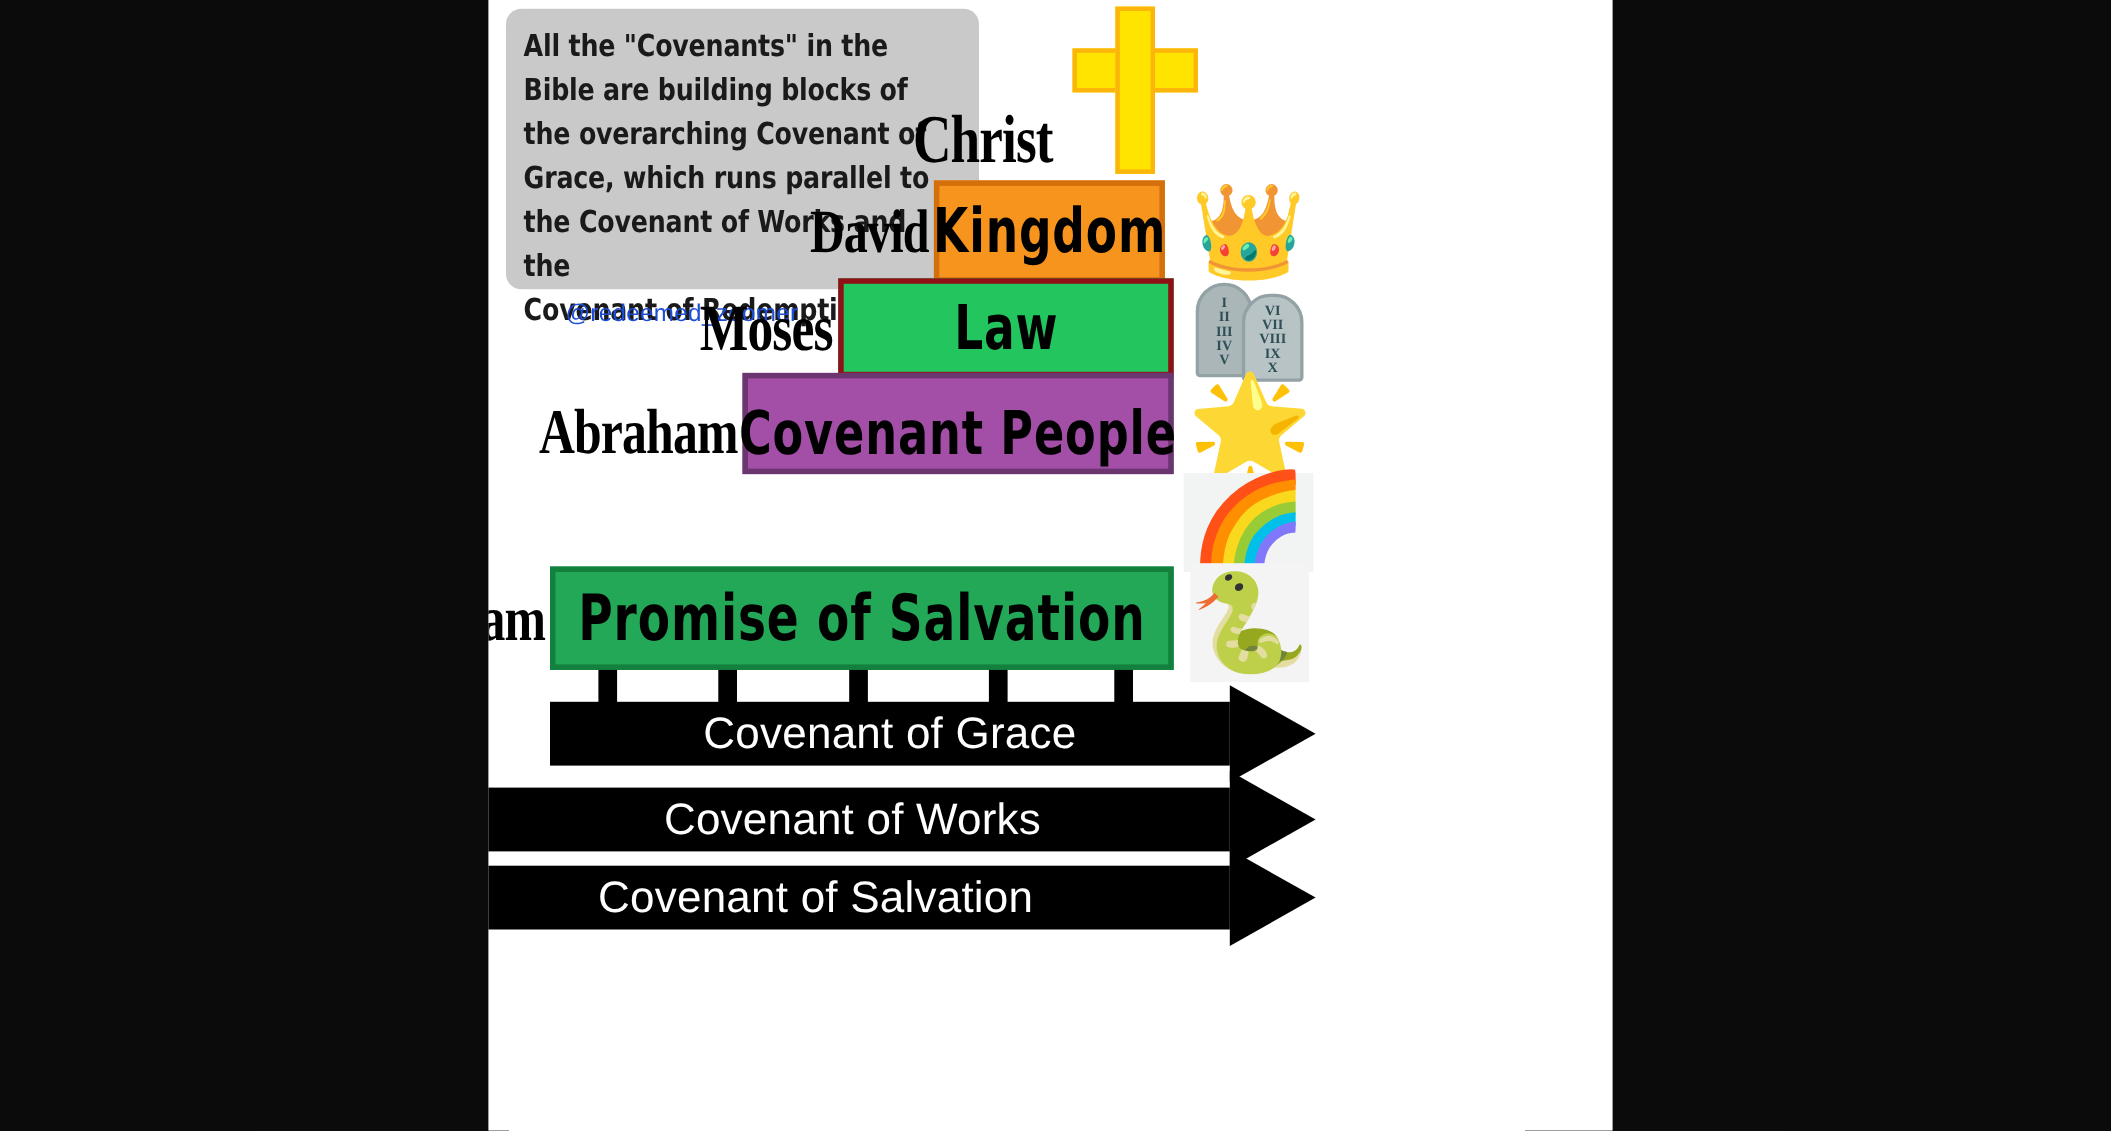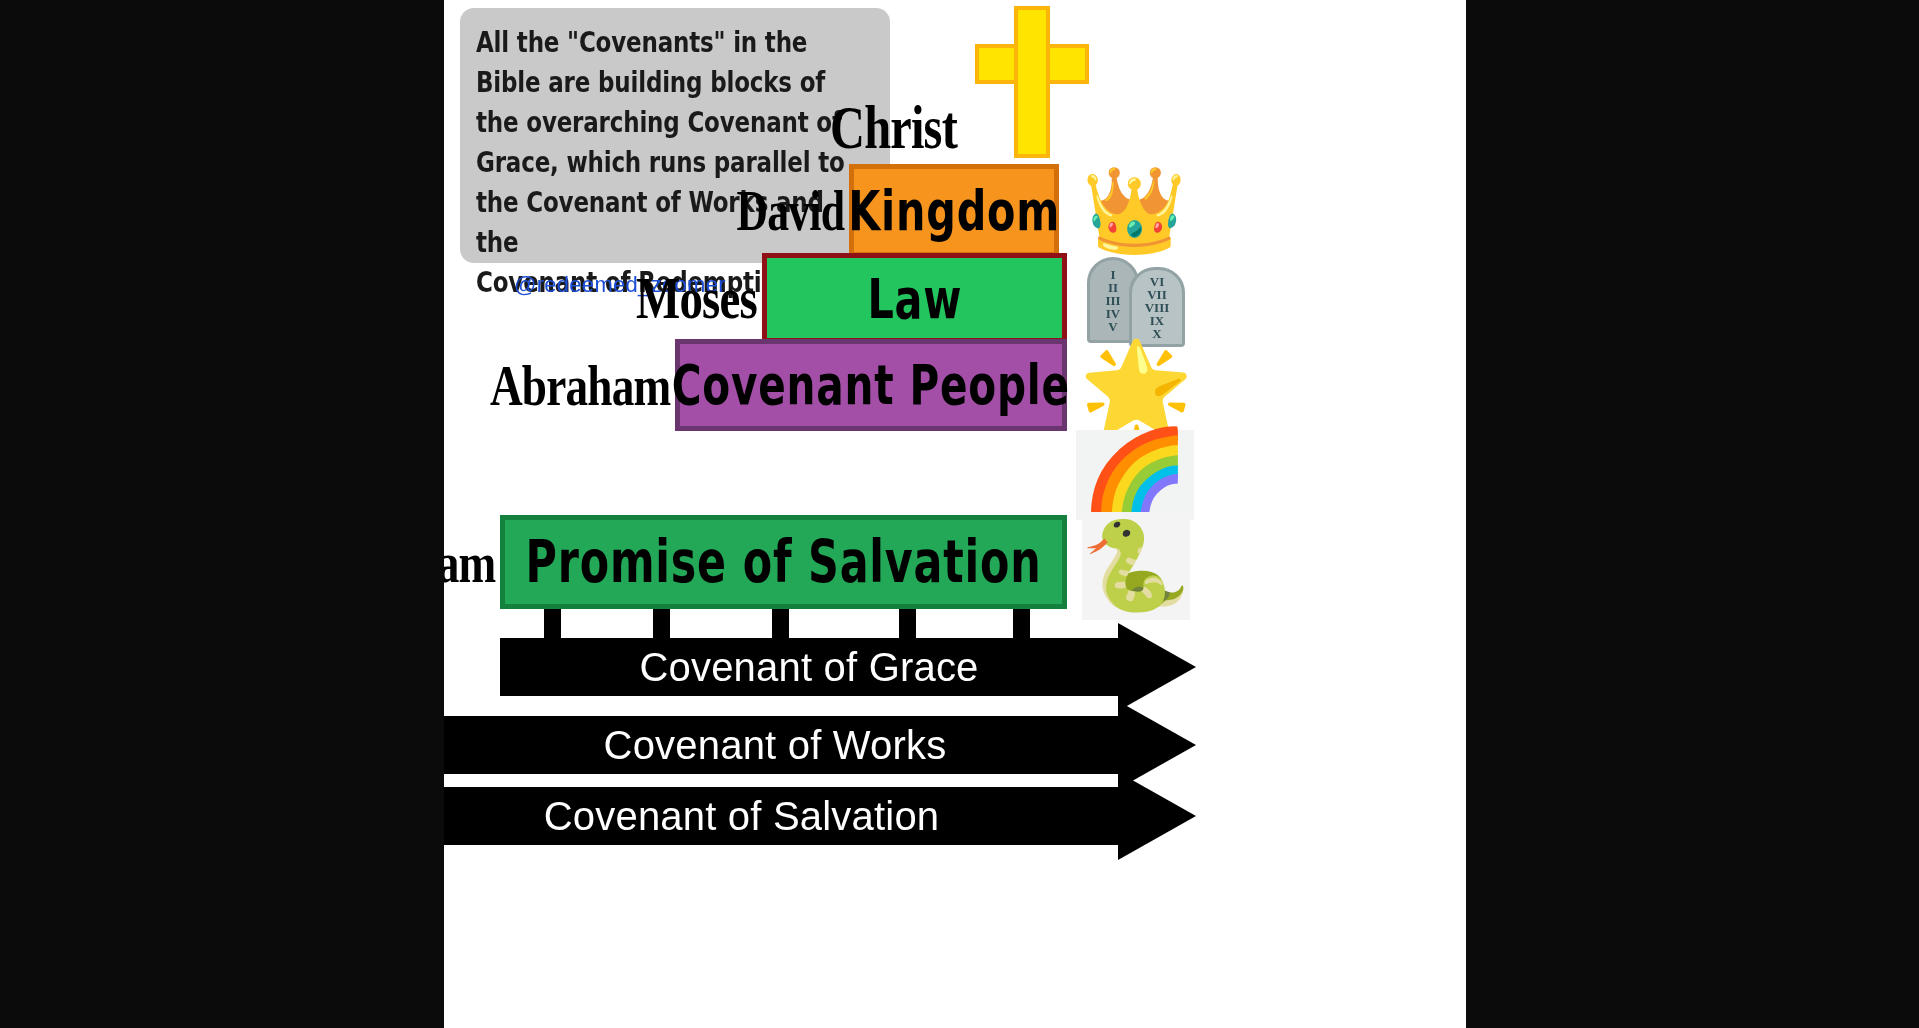--- a/index.html
+++ b/index.html
@@ -214,21 +214,21 @@
           <span style="white-space:pre-line;">VI
 VII
 VIII
 IX
 X</span>
         </div>
       </div>
     </div>
 
     <div class="step" style="left:231px; top:339px; width:392px; height:92px;
-                background:#A34FA7; border:5px solid #6B3570;">
+                background:#A34FA7; border:5px solid #6B3570;align-items:flex-end;">
       <span class="step-label" style="font-size:58px;">Abraham</span>
       <span class="step-title" style="font-size:55px;">Covenant People</span>
     </div>
     <div class="side-icon" style="left:634px; top:340px; width:118px; height:96px; font-size:92px;">🌟</div>
 
     <div class="side-icon" style="left:632px; top:430px; width:118px; height:90px; font-size:88px; background:#f2f4f4;">🌈</div>
 
     <div class="step" style="left:56px; top:515px; width:567px; height:94px;
                 background:#22A857; border:5px solid #13803E;">
       <span class="step-label" style="font-size:58px;">Adam</span>

